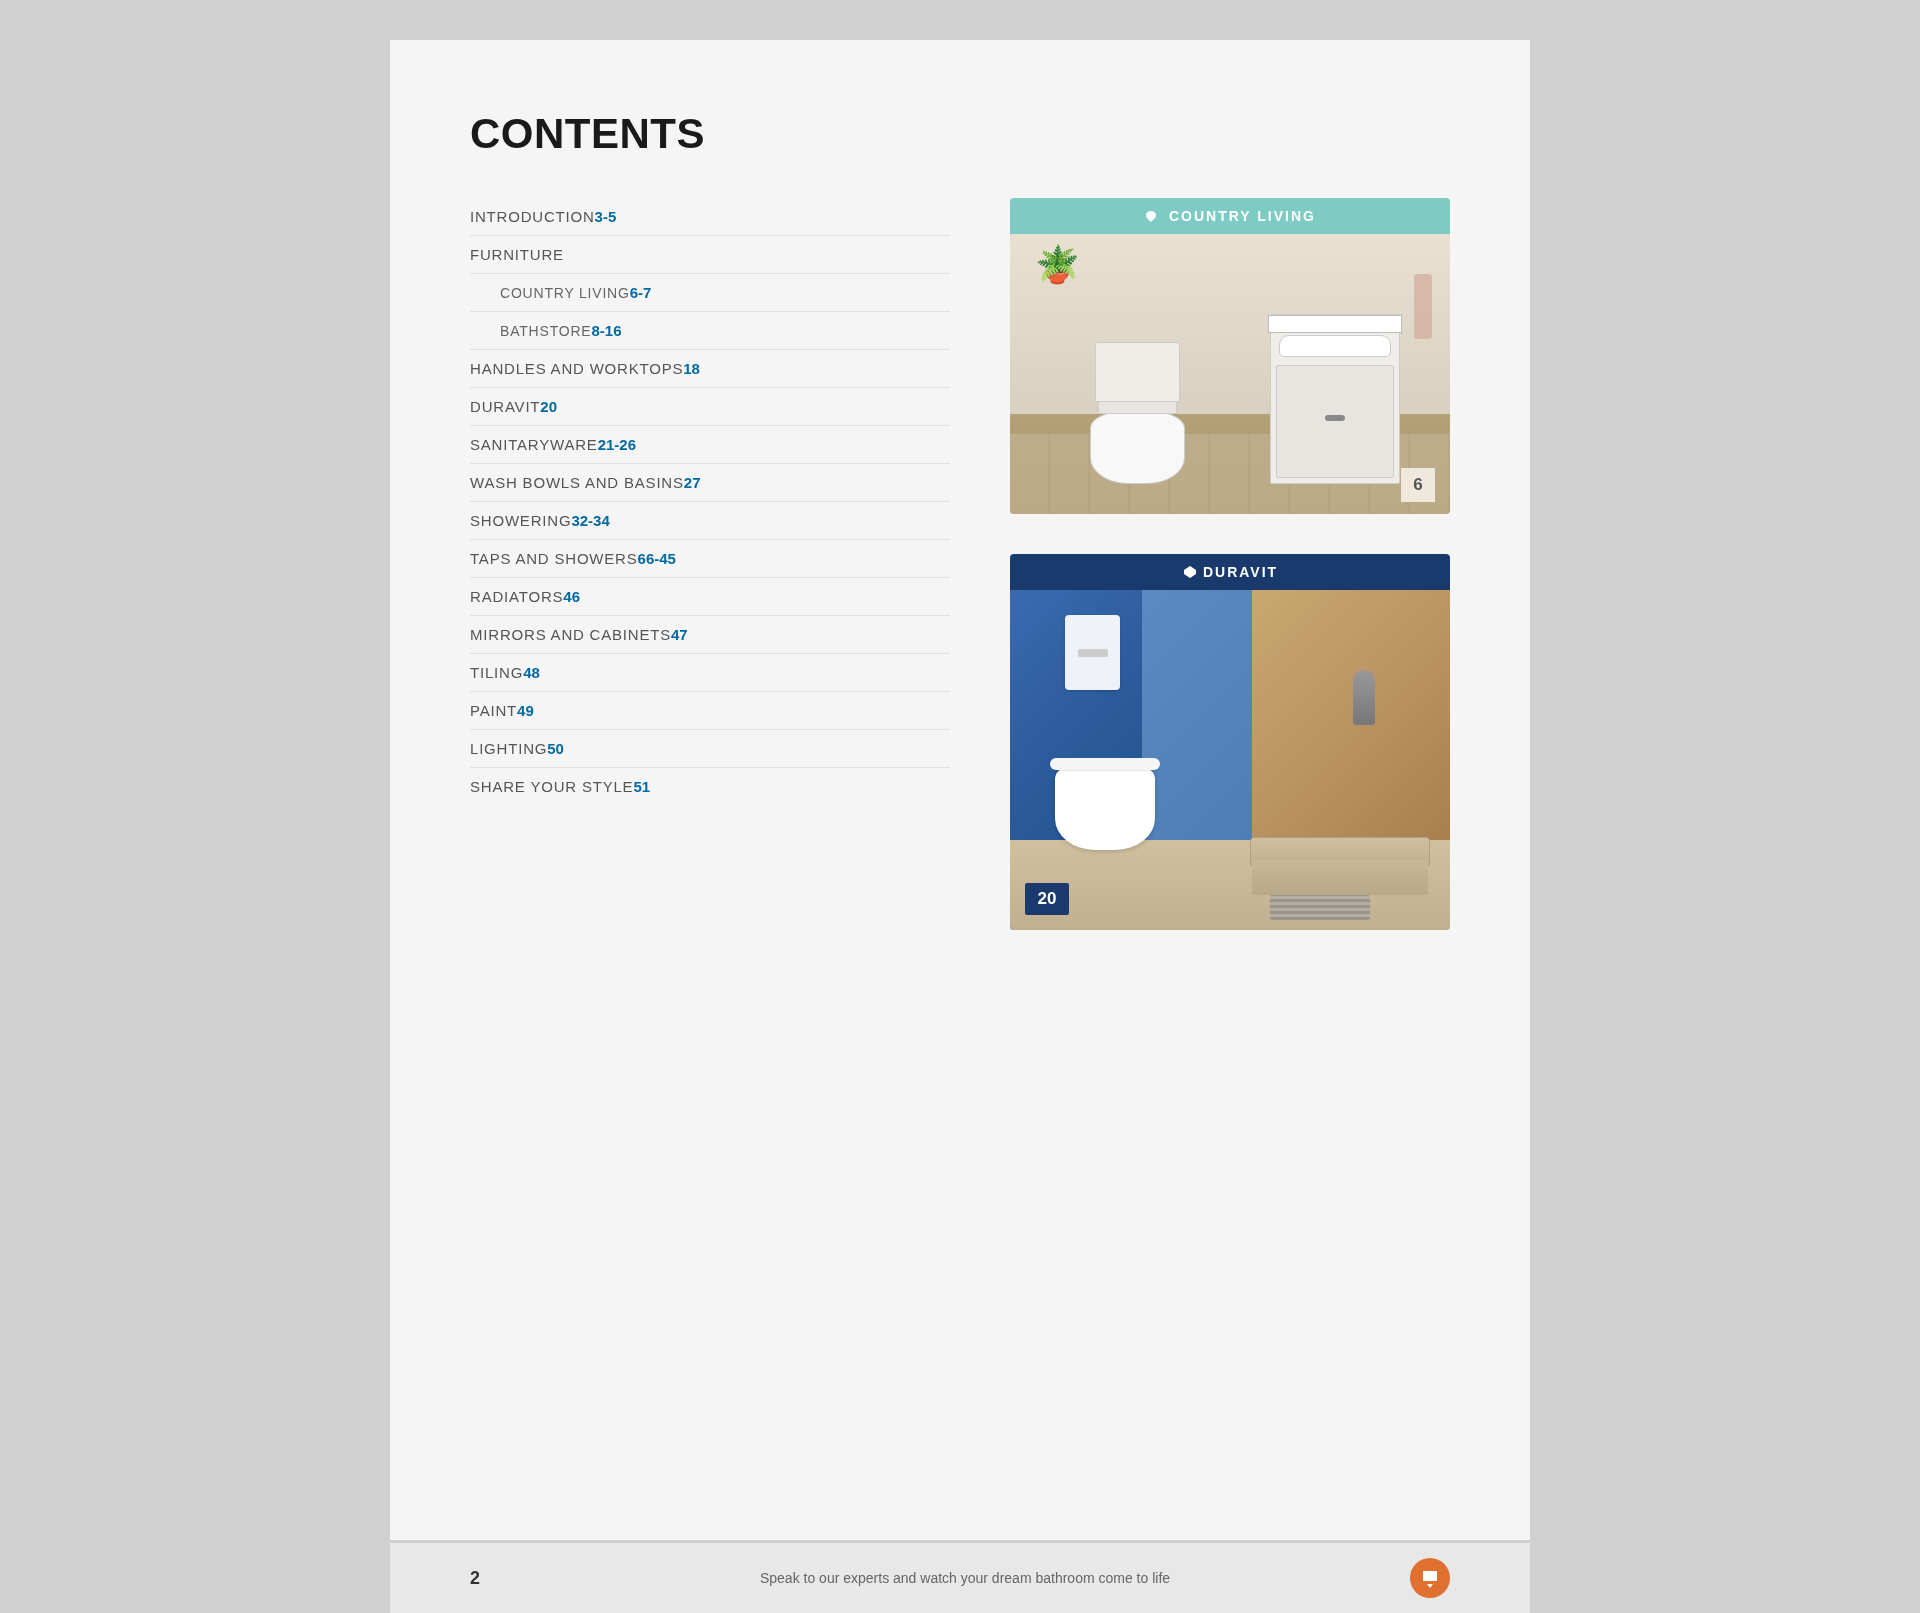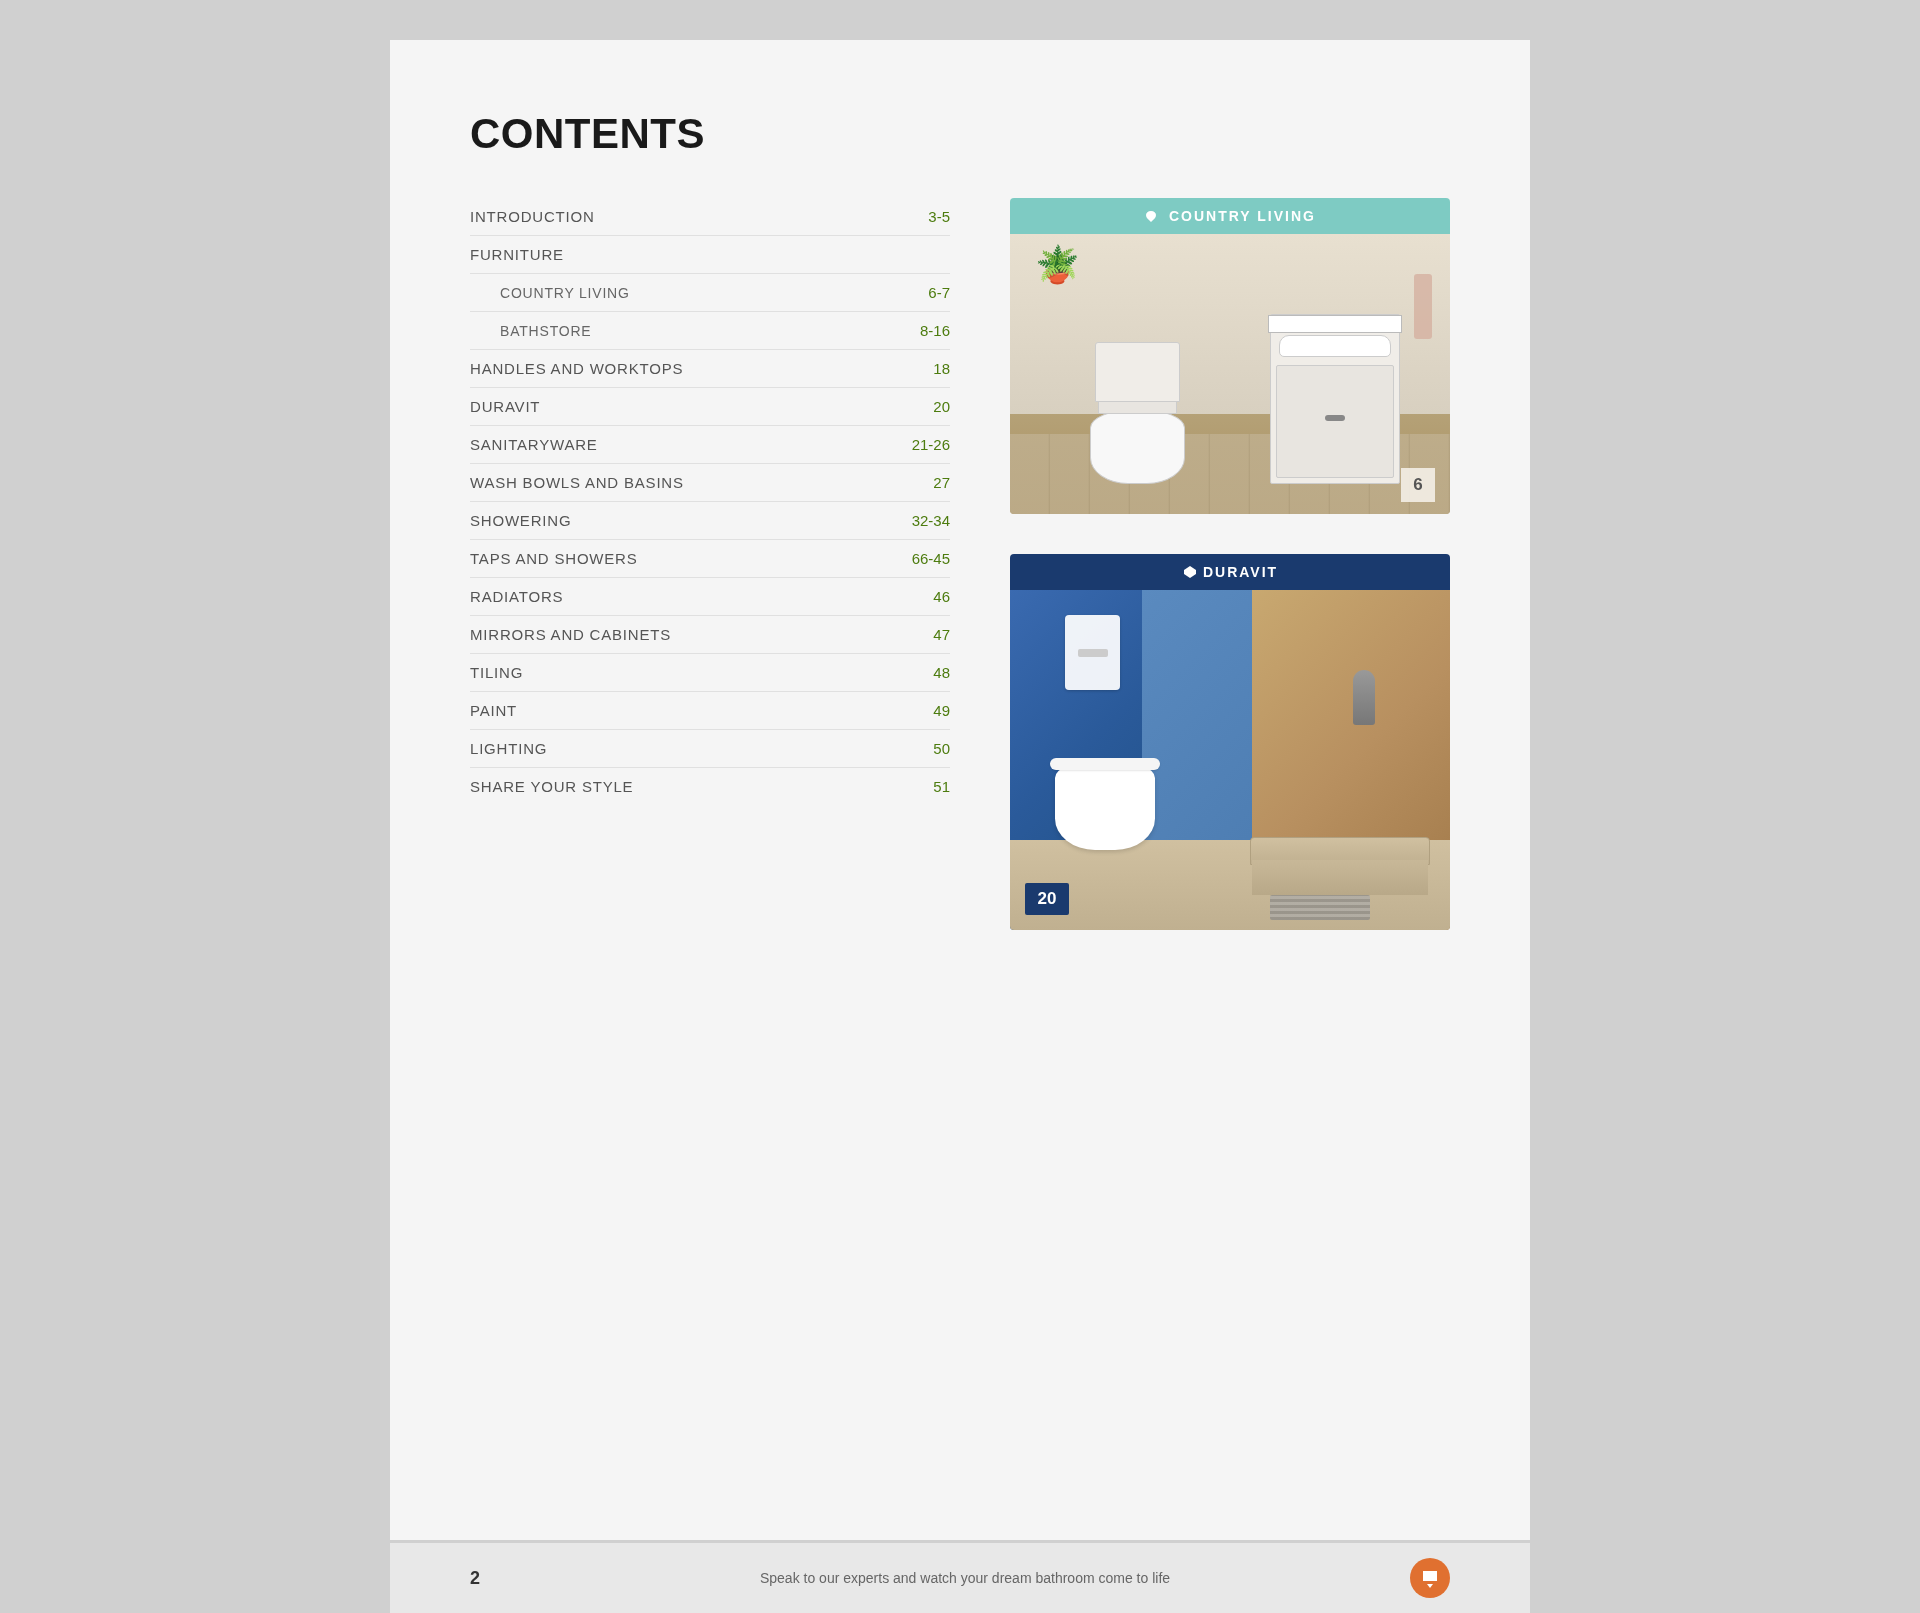--- a/index.html
+++ b/index.html
@@ -53,21 +53,20 @@
 
     .images-column {
       flex: 1;
       display: flex;
       flex-direction: column;
       gap: 40px;
     }
 
     .toc-row {
       display: flex;
-      justify-content: space-between;
       align-items: baseline;
       padding: 10px 0;
       border-bottom: 1px solid #e0e0e0;
     }
 
     .toc-row:last-child {
       border-bottom: none;
     }
 
     .toc-label {
@@ -85,22 +84,22 @@
     }
 
     .toc-label.section-header {
       font-size: 15px;
       color: #555;
       font-weight: 400;
     }
 
     .toc-page {
       font-size: 15px;
-      color: #4d7c0f;
-      font-weight: 400;
+      color: #0369a1;
+      font-weight: 700;
       white-space: nowrap;
     }
 
     
     .image-card {
       width: 100%;
       border-radius: 4px;
       overflow: hidden;
       position: relative;
     }

